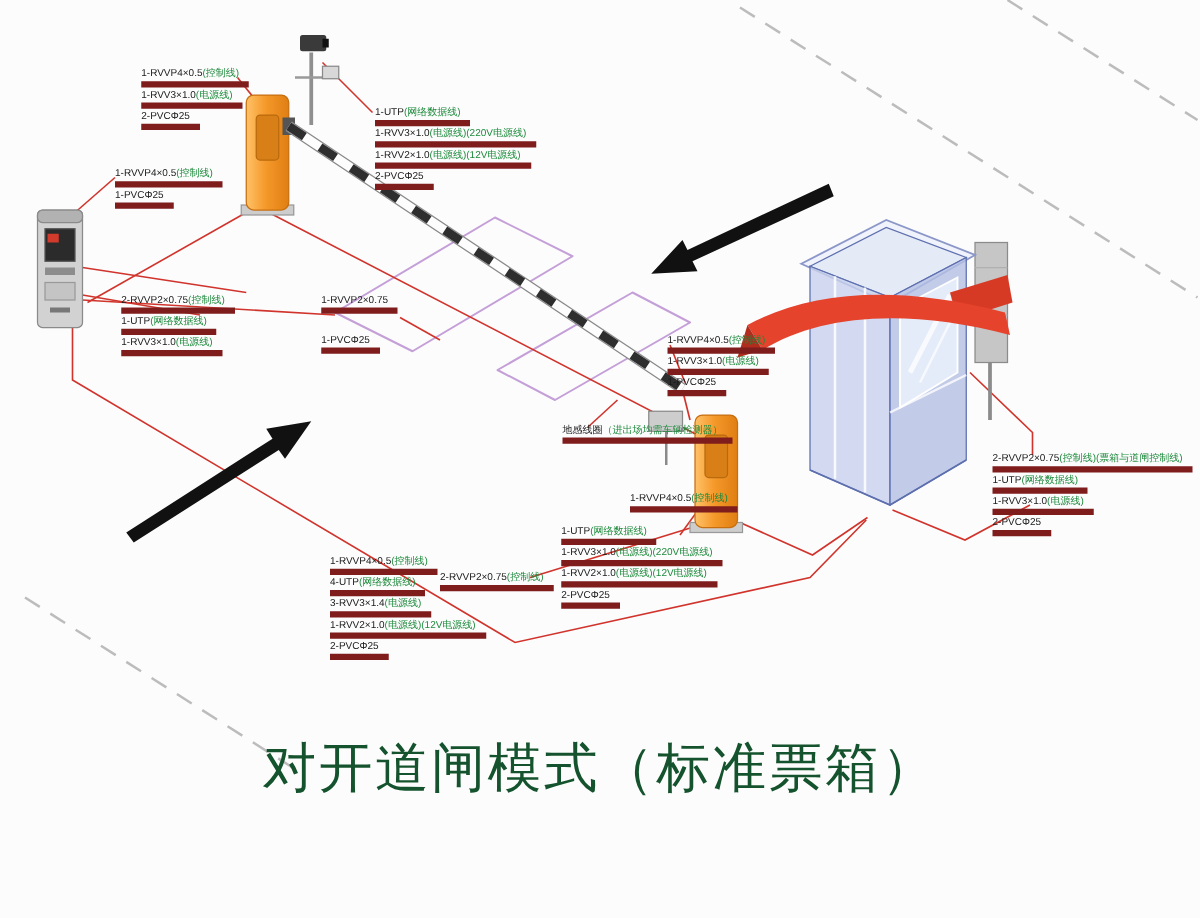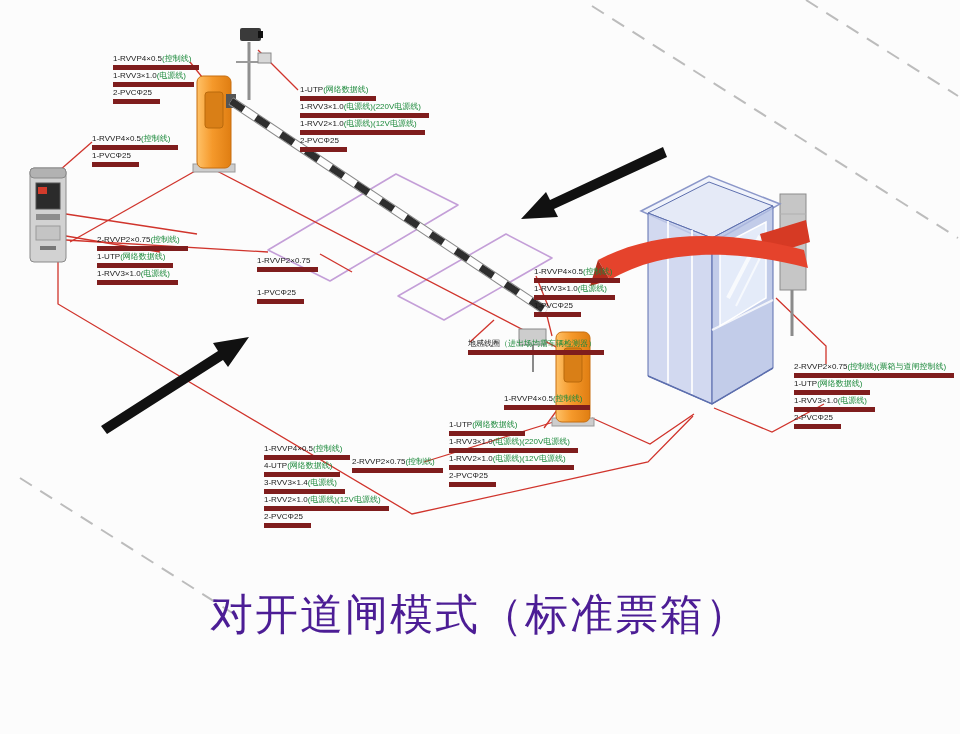--- a/index.html
+++ b/index.html
@@ -4,21 +4,21 @@
 <style>
   *{margin:0;padding:0;box-sizing:border-box}
   html,body{width:960px;height:734px}
   body{position:relative;background:#fcfcfc;font-family:"Liberation Sans",sans-serif;overflow:hidden}
   svg.scene{position:absolute;left:0;top:0}
   .callout{position:absolute;font-size:8px;line-height:11px;white-space:nowrap;z-index:5}
   .cl{display:table;border-bottom:5px solid #7f1d1d;padding:0 8px 1px 0}
   .code{color:#1a1a1a}
   .desc{color:#1d8a3c}
   .gap{margin-top:15px}
-  .title{position:absolute;left:0;right:0;top:586px;text-align:center;font-size:43px;letter-spacing:2px;color:#4c1d95;font-weight:500;z-index:6}
+  .title{position:absolute;left:0;right:0;top:586px;text-align:center;font-size:43px;letter-spacing:2px;color:#14532d;font-weight:500;z-index:6}
 </style>
 </head>
 <body>
 
 <svg class="scene" width="960" height="734" viewBox="0 0 960 734">
   <defs>
     <linearGradient id="orangeGrad" x1="0" y1="0" x2="1" y2="0">
       <stop offset="0" stop-color="#ffc268"></stop>
       <stop offset="0.45" stop-color="#f5992b"></stop>
       <stop offset="1" stop-color="#e07e12"></stop>
@@ -188,21 +188,21 @@
   <div class="cl">
       <span class="code">1-UTP</span>
       <span class="desc">(网络数据线)</span>
     </div>
   <div class="cl">
       <span class="code">1-RVV3×1.0</span>
       <span class="desc">(电源线)</span>
     </div>
 </div>
 
-<div class="callout" style="left:257px;top:255px">
+<div class="callout" style="left:257px;top:234px">
   <div class="cl">
       <span class="code">1-RVVP2×0.75</span>
       <span class="desc"></span>
     </div>
   <div class="cl gap">
       <span class="code">1-PVCΦ25</span>
       <span class="desc"></span>
     </div>
 </div>
 
@@ -214,21 +214,21 @@
   <div class="cl">
       <span class="code">1-RVV3×1.0</span>
       <span class="desc">(电源线)</span>
     </div>
   <div class="cl">
       <span class="code">1-PVCΦ25</span>
       <span class="desc"></span>
     </div>
 </div>
 
-<div class="callout" style="left:468px;top:338px">
+<div class="callout" style="left:450px;top:338px">
   <div class="cl">
       <span class="code">地感线圈</span>
       <span class="desc">（进出场均需车辆检测器）</span>
     </div>
 </div>
 
 <div class="callout" style="left:504px;top:393px">
   <div class="cl">
       <span class="code">1-RVVP4×0.5</span>
       <span class="desc">(控制线)</span>

